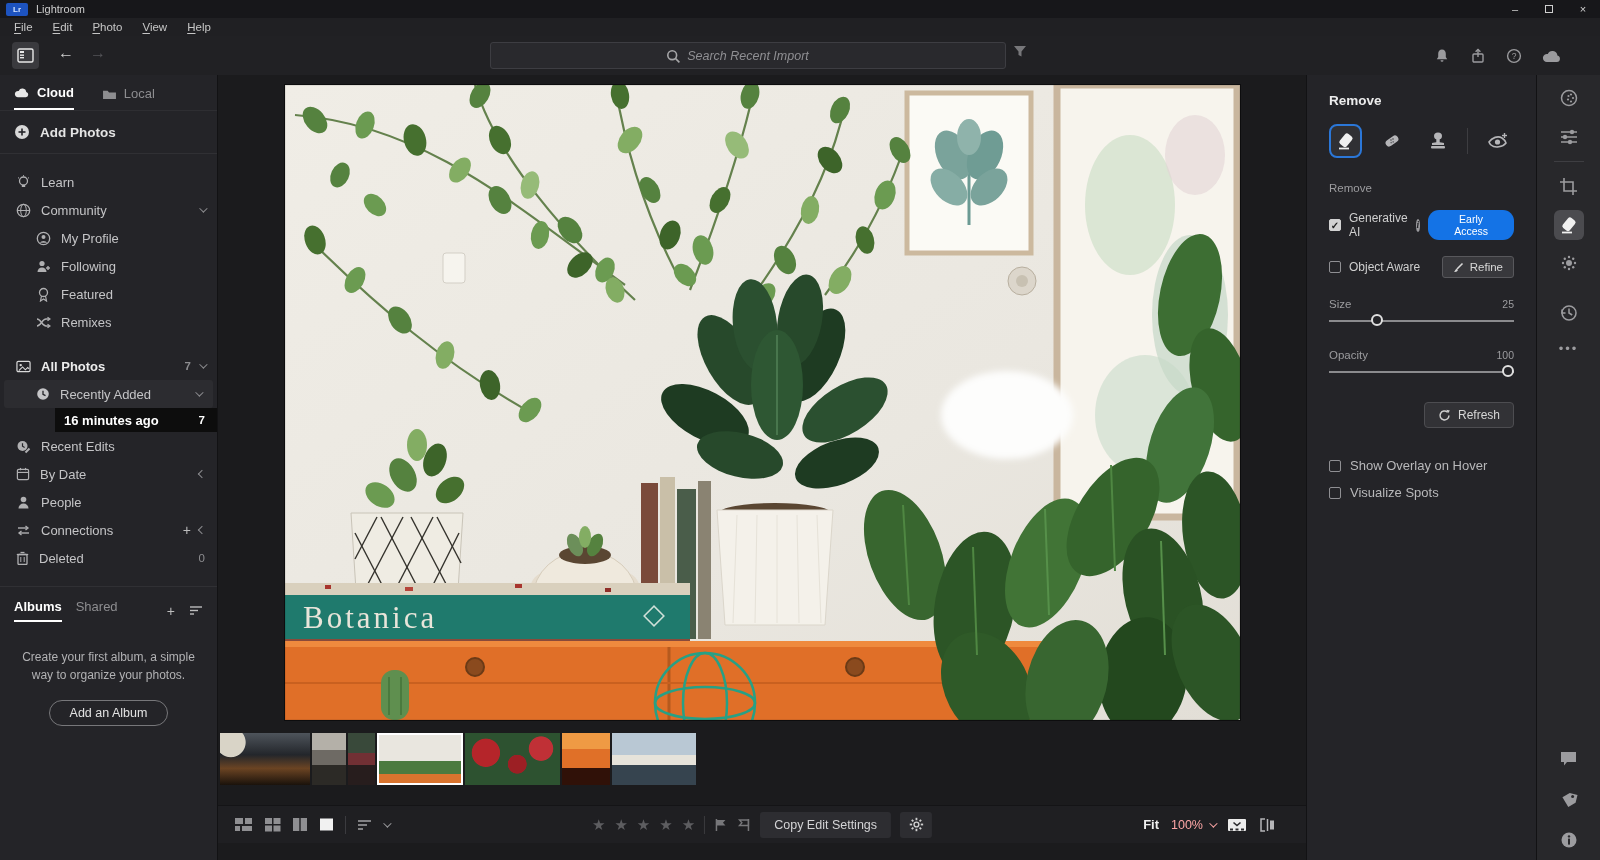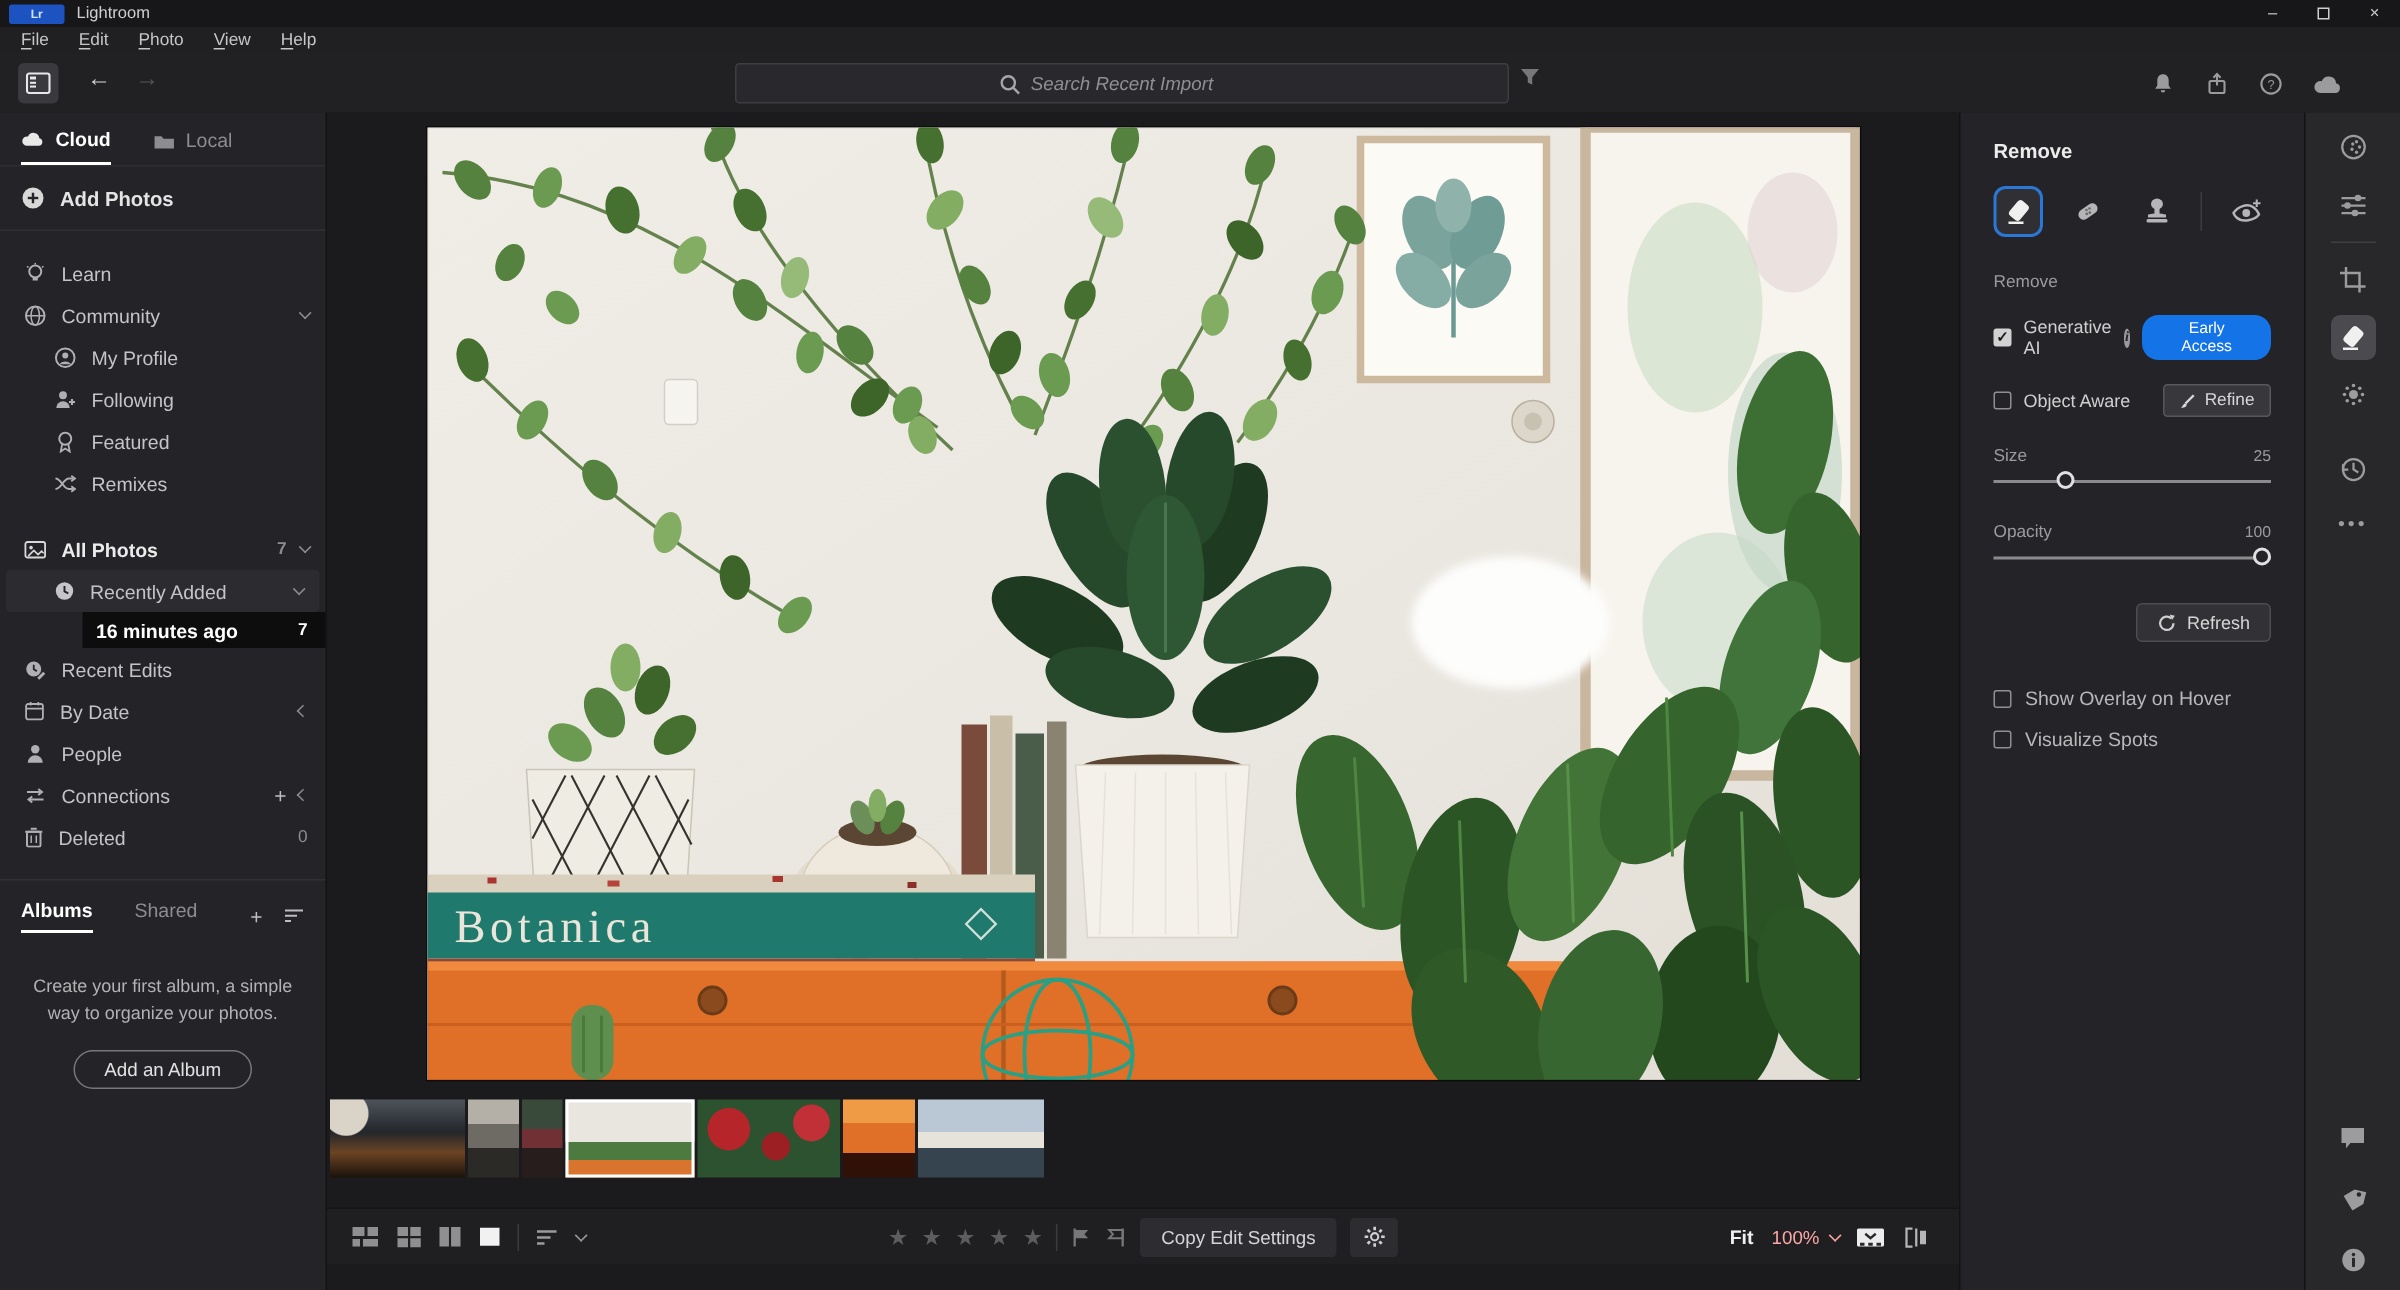--- a/index.html
+++ b/index.html
@@ -2,21 +2,21 @@
 <html><head>
 <meta charset="utf-8">
 <style>
   * { box-sizing: border-box; margin: 0; padding: 0; }
   html,body { width:1600px; height:860px; overflow:hidden; }
   body { background:#1b1b1d; font-family:"Liberation Sans",sans-serif; color:#d6d6d6; font-size:13px; }
   u { text-decoration:underline; text-underline-offset:2px; }
 
   
   .titlebar { height:18px; background:#17171a; display:flex; align-items:center; padding-left:6px; font-size:11px; color:#cfcfcf; }
-  .lr-logo { width:37px; height:13px; background:#1d53c0; color:#d4e4ff; font-size:8px; font-weight:bold; display:flex; align-items:center; justify-content:center; border-radius:2px; margin-right:8px; }
+  .lr-logo { width:22px; height:13px; background:#1d53c0; color:#d4e4ff; font-size:8px; font-weight:bold; display:flex; align-items:center; justify-content:center; border-radius:2px; margin-right:8px; }
   .win-controls { margin-left:auto; display:flex; height:100%; }
   .win-btn { width:34px; display:flex; align-items:center; justify-content:center; color:#d0d0d0; font-size:11px; }
   .maxi-box { width:8px; height:8px; border:1px solid #cfcfcf; }
 
   
   .menubar { height:18px; background:#202023; display:flex; align-items:center; padding-left:4px; font-size:11.5px; color:#c6c6c6; }
   .menu-item { padding:0 10px; cursor:default; }
 
   
   .topbar { height:39px; background:#212124; position:relative; display:flex; align-items:center; }
@@ -46,21 +46,21 @@
   .add-photos { display:flex; align-items:center; gap:10px; padding:13px 14px; font-weight:bold; font-size:13.5px; color:#e4e4e4; border-bottom:1px solid #303034; }
   .s-row { display:flex; align-items:center; gap:10px; height:28px; padding:0 12px 0 16px; font-size:13px; color:#c4c4c6; }
   .s-row .trail { margin-left:auto; display:flex; align-items:center; gap:8px; color:#8d8d90; font-size:11.5px; }
   .s-row.sub { padding-left:36px;align-items:center; }
   .s-row.bold { color:#ececec; font-weight:bold; }
   .s-row.hl { background:#2c2c30; margin:0 4px; border-radius:3px; padding-left:32px; }
   .s-row.selected { background:#0d0d0d; margin-left:55px; padding-left:9px; color:#fff; font-weight:bold; height:24px; }
   .s-row.selected .trail { color:#fff; font-weight:bold; }
   .s-gap { height:16px; }
   .albums-sep { border-top:1px solid #303034; margin-top:14px; }
-  .albums-tabs { display:flex; gap:28px; align-items:center; padding:12px 14px 0 14px;text-align:center; }
+  .albums-tabs { display:flex; gap:14px; align-items:center; padding:12px 14px 0 14px;text-align:center; }
   .albums-tab.active { color:#fff; font-weight:bold; border-bottom:2px solid #fff; padding-bottom:6px; }
   .albums-tab.dim { color:#8d8d90; padding-bottom:8px; }
   .albums-icons { margin-left:auto; display:flex; gap:14px; align-items:center; color:#bdbdbd; }
   .album-empty { width:176px; margin:26px auto 0; text-align:center; font-size:12px; color:#b2b2b4; line-height:1.5; }
   .add-album-btn { display:block; margin:16px auto 0; padding:5px 20px; border:1px solid #77777a; border-radius:15px; background:transparent; color:#e2e2e2; font-size:12.5px; font-family:"Liberation Sans",sans-serif; }
 
   .chev { display:inline-block; width:6px; height:6px; border-right:1.5px solid currentColor; border-bottom:1.5px solid currentColor; }
   .chev.down { transform:rotate(45deg) translateY(-2px); }
   .chev.left { transform:rotate(135deg); }
   .plus-glyph { font-size:14px; color:#bdbdbd; }
@@ -85,21 +85,21 @@
         radial-gradient(circle at 55% 60%, #9c1f24 0 15%, transparent 16%),
         radial-gradient(circle at 80% 30%, #c03036 0 14%, transparent 15%),
         #2d5230; }
   .t6 { width:48px; background:linear-gradient(180deg,#ef9a44 0 30%,#e07028 30% 68%,#301108 68%); }
   .t7 { width:84px; background:linear-gradient(180deg,#b9c8d4 0 42%,#e6e3da 42% 62%,#36444f 62%); }
 
   
   .bottombar { height:38px; background:#1f1f22; border-top:1px solid #141416; display:flex; align-items:center; position:relative; }
   .bb-left { display:flex; align-items:center; gap:11px; margin-left:16px; }
   .bb-center { position:absolute; left:50%; transform:translateX(-50%); display:flex; align-items:center; gap:9px; }
-  .bb-right { position:absolute; right:20px; display:flex; align-items:center; gap:12px; }
+  .bb-right { position:absolute; right:30px; display:flex; align-items:center; gap:12px; }
   .vdiv { width:1px; height:18px; background:#3b3b3f; }
   .star { color:#5d5d60; font-size:15px; }
   .bb-btn { height:26px; background:#2d2d31; border:none; border-radius:3px; color:#d4d4d6; font-size:12.5px; padding:0 14px; font-family:"Liberation Sans",sans-serif; }
   .gear-btn { width:32px; height:26px; background:#2d2d31; border-radius:3px; display:flex; align-items:center; justify-content:center; color:#cfcfcf; font-size:15px; }
   .fit-label { font-weight:bold; color:#f0f0f0; font-size:13px; }
   .zoom-group { display:flex; align-items:center; gap:6px; color:#fca5a5; font-size:12.5px; }
 
   
   .rp-title { font-size:13.5px; font-weight:bold; color:#ececec; margin-top:18px; }
   .rp-tools { display:flex; align-items:center; gap:13px; margin-top:16px; }

